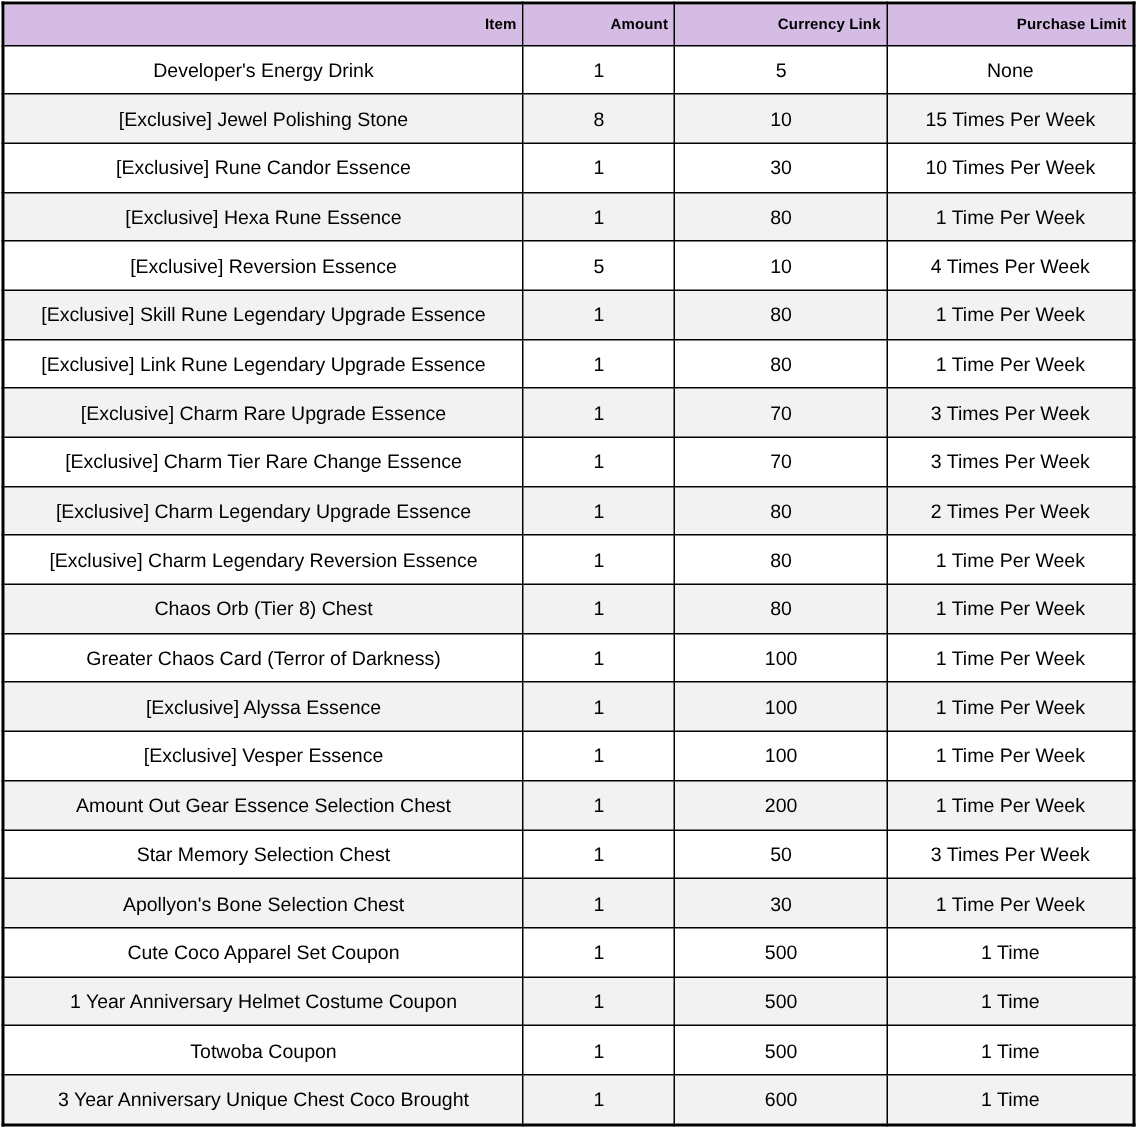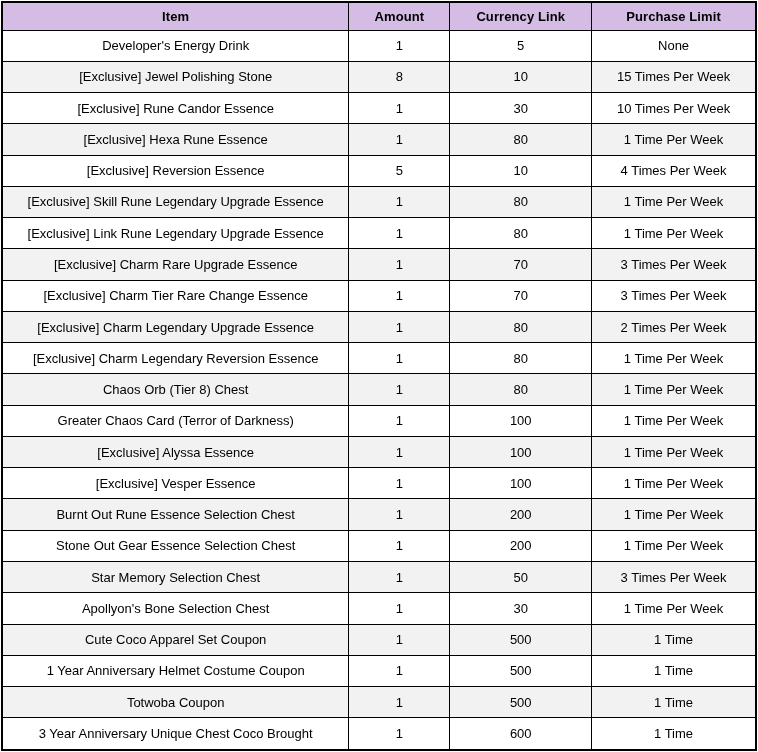--- a/index.html
+++ b/index.html
@@ -29,23 +29,24 @@
     text-align: center;
     vertical-align: middle;
     padding: 2px 4px;
     color: #000000;
     overflow: hidden;
     white-space: nowrap;
   }
   thead tr { height: 28px; }
   th {
     background: var(--header-bg, #d5bce4);
-    font-size: 13px;
+    font-size: 10px;
     font-weight: bold;
     letter-spacing: 0.1px;
+    text-align: right;
   }
   td {
     font-size: 13px;
     font-weight: 400;
   }
   tbody tr            { background: var(--row-bg, #ffffff); }
   tbody tr:nth-child(even) { background: var(--row-alt-bg, #f2f2f3); }
 </style>
 </head>
 <body>
@@ -150,27 +151,21 @@
         <td>100</td>
         <td>1 Time Per Week</td>
       </tr>
       <tr>
         <td>[Exclusive] Vesper Essence</td>
         <td>1</td>
         <td>100</td>
         <td>1 Time Per Week</td>
       </tr>
       <tr>
-        <td>Burnt Out Rune Essence Selection Chest</td>
-        <td>1</td>
-        <td>200</td>
-        <td>1 Time Per Week</td>
-      </tr>
-      <tr>
-        <td>Stone Out Gear Essence Selection Chest</td>
+        <td>Amount Out Gear Essence Selection Chest</td>
         <td>1</td>
         <td>200</td>
         <td>1 Time Per Week</td>
       </tr>
       <tr>
         <td>Star Memory Selection Chest</td>
         <td>1</td>
         <td>50</td>
         <td>3 Times Per Week</td>
       </tr>

